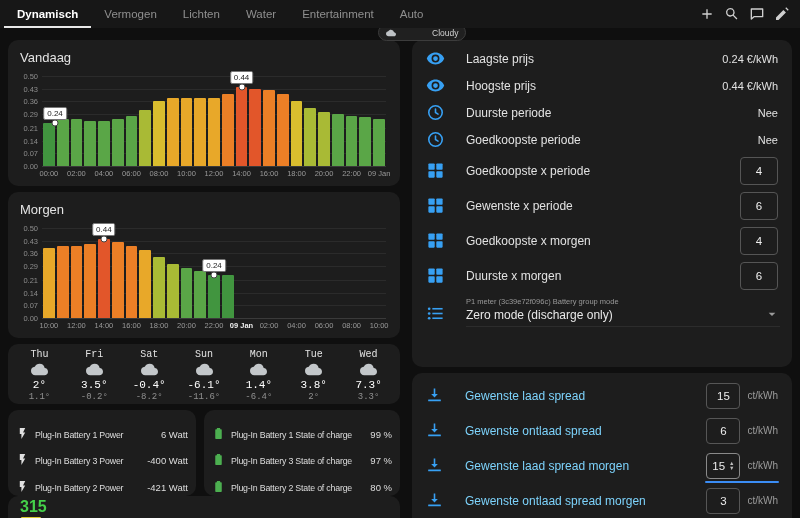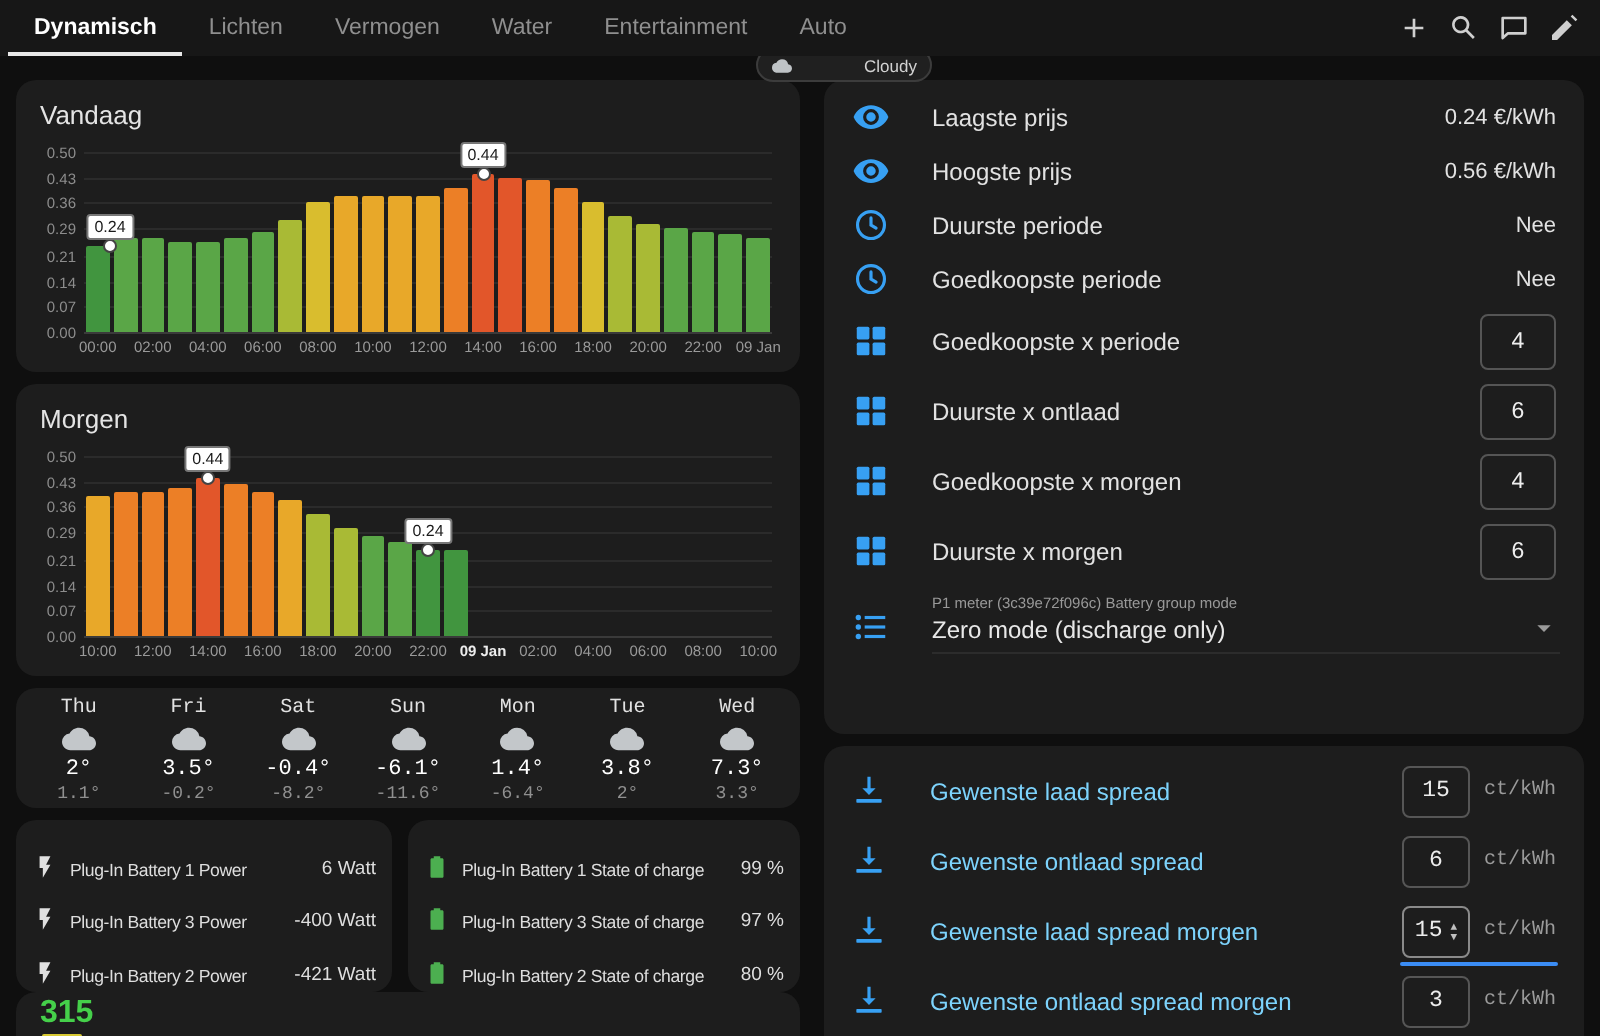--- a/index.html
+++ b/index.html
@@ -83,36 +83,36 @@
   .selbody{flex:1;padding-bottom:4px;border-bottom:1px solid #2c2c2c;}
   .sel-label{font-size:7.5px;color:#999999;}
   .sel-vrow{display:flex;align-items:flex-end;}
   .sel-value{flex:1;font-size:12px;color:#e8e8e8;padding-top:1px;}
   .chev{width:16px;height:16px;color:#9b9b9b;}
 
   
   .swrap{padding-top:5px;}
   .srow{display:flex;align-items:center;height:35px;padding:0 13px;}
   .slabel{flex:1;font-size:12px;color:#7dd3fc;}
-  .valwrap{display:flex;align-items:center;gap:7px;position:relative;padding:3px 1px;font-family:Liberation Mono, monospace;}
+  .valwrap{display:flex;align-items:center;gap:7px;position:relative;padding:3px 1px;}
   .valwrap.focused::after{content:"";position:absolute;left:0;right:0;bottom:-1px;height:2px;background:#3b8df5;border-radius:1px;}
   .numbox2{min-width:34px;height:26px;border:1px solid #565656;border-radius:4px;display:flex;align-items:center;
            justify-content:center;font-size:11.5px;color:#ececec;padding:0 4px;box-sizing:border-box;cursor:text;}
   .valwrap.focused .numbox2{border-color:#8a8a8a;}
   .spin{display:flex;flex-direction:column;font-size:5.5px;color:#c0c0c0;line-height:5px;margin-left:4px;cursor:pointer;}
   .suffix{font-size:10px;color:#9b9b9b;}
 </style>
 </head>
 <body>
 
 <div class="topbar">
   <div class="tabs" id="tabs">
       <div class="tab active">Dynamisch</div>
+      <div class="tab">Vermogen</div>
       <div class="tab">Lichten</div>
-      <div class="tab">Vermogen</div>
       <div class="tab">Water</div>
       <div class="tab">Entertainment</div>
       <div class="tab">Auto</div>
     </div>
   <div class="top-icons" id="top-icons">
       <span class="tb-btn">
         <span class="icn " style="color: rgb(207, 207, 207); width: 100%; height: 100%;">
           <svg viewBox="0 0 24 24" fill="currentColor">
             <path d="M11 5h2v6h6v2h-6v6h-2v-6H5v-2h6z"></path>
           </svg>
@@ -427,21 +427,21 @@
         <span class="plabel">Laagste prijs</span>
         <span class="pvalue">0.24 €/kWh</span>
       </div>
       <div class="prow">
         <span class="icn r-ic">
           <svg viewBox="0 0 24 24" fill="currentColor">
             <path d="M12 4.5C7 4.5 2.7 7.6 1 12c1.7 4.4 6 7.5 11 7.5s9.3-3.1 11-7.5C21.3 7.6 17 4.5 12 4.5zm0 12.5a5 5 0 1 1 0-10 5 5 0 0 1 0 10zm0-8a3 3 0 1 0 0 6 3 3 0 0 0 0-6z"></path>
           </svg>
         </span>
         <span class="plabel">Hoogste prijs</span>
-        <span class="pvalue">0.56 €/kWh</span>
+        <span class="pvalue">0.44 €/kWh</span>
       </div>
       <div class="prow">
         <span class="icn r-ic">
           <svg viewBox="0 0 24 24" fill="none" stroke="currentColor" stroke-width="2" stroke-linecap="round">
             <circle cx="12" cy="12" r="8.5"></circle>
             <path d="M12 7.5V12l3.2 2"></path>
           </svg>
         </span>
         <span class="plabel">Duurste periode</span>
         <span class="pvalue">Nee</span>
@@ -470,21 +470,21 @@
       </div>
       <div class="prow inputrow">
         <span class="icn r-ic">
           <svg viewBox="0 0 24 24" fill="currentColor">
             <rect x="3" y="3" width="8" height="8" rx="1"></rect>
             <rect x="13" y="3" width="8" height="8" rx="1"></rect>
             <rect x="3" y="13" width="8" height="8" rx="1"></rect>
             <rect x="13" y="13" width="8" height="8" rx="1"></rect>
           </svg>
         </span>
-        <span class="plabel">Duurste x ontlaad</span>
+        <span class="plabel">Gewenste x periode</span>
         <div class="numbox">6</div>
       </div>
       <div class="prow inputrow">
         <span class="icn r-ic">
           <svg viewBox="0 0 24 24" fill="currentColor">
             <rect x="3" y="3" width="8" height="8" rx="1"></rect>
             <rect x="13" y="3" width="8" height="8" rx="1"></rect>
             <rect x="3" y="13" width="8" height="8" rx="1"></rect>
             <rect x="13" y="13" width="8" height="8" rx="1"></rect>
           </svg>

